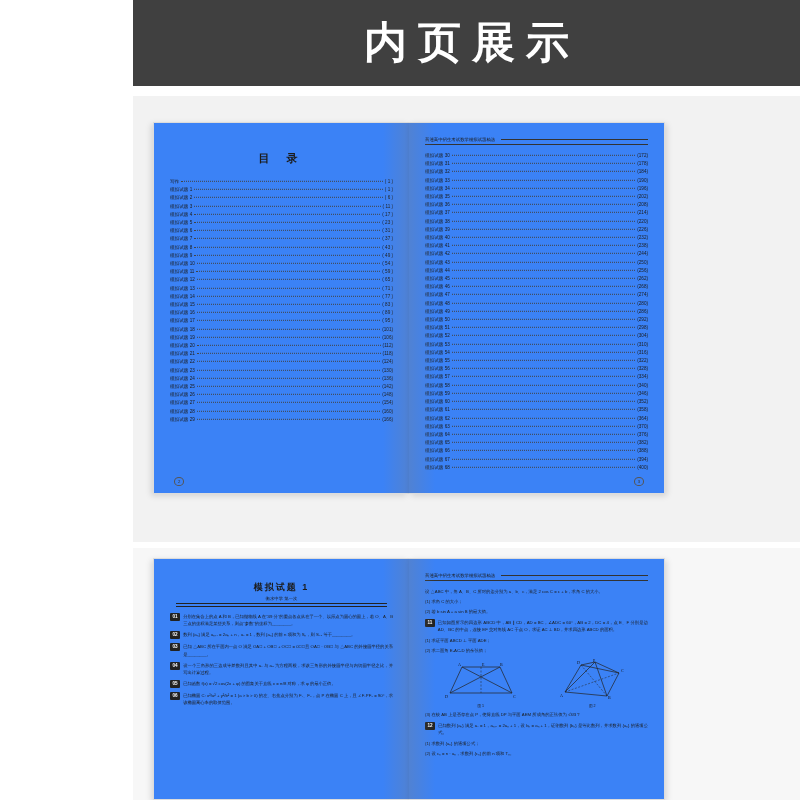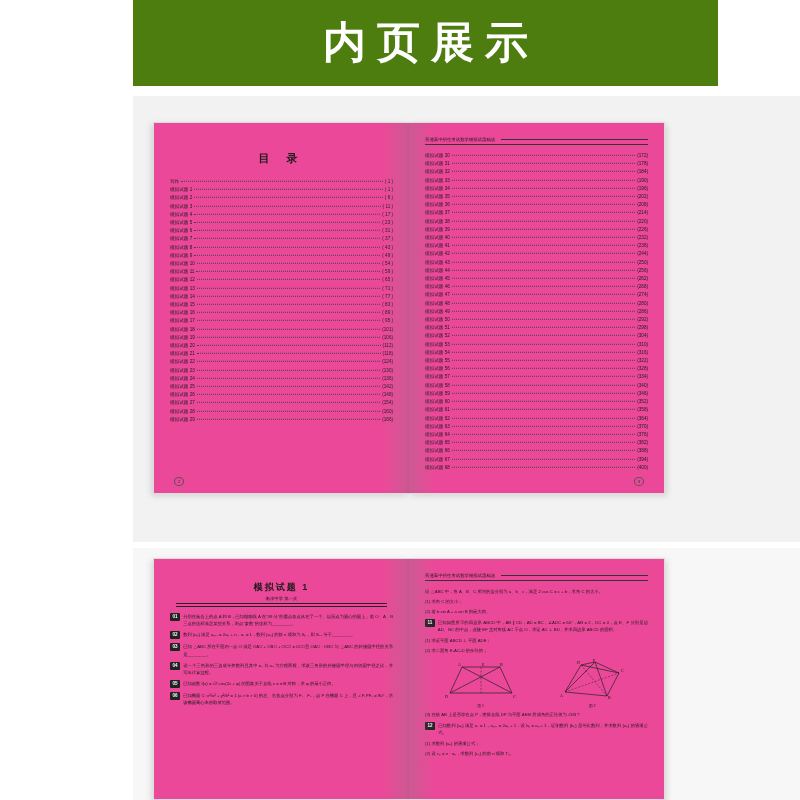--- a/index.html
+++ b/index.html
@@ -18,23 +18,23 @@
     width: 800px;
     height: 800px;
     background: #ffffff;
   }
 
   
   .banner {
     position: absolute;
     left: 133px;
     top: 0;
-    width: 585px;
+    width: 667px;
     height: 86px;
-    background: #4d7c0f;
+    background: #404040;
     display: flex;
     align-items: center;
     justify-content: center;
   }
   .banner-title {
     color: #ffffff;
     font-size: 43px;
     font-weight: bold;
     letter-spacing: 11px;
     text-indent: 11px;
@@ -69,21 +69,21 @@
   }
   .book-bottom {
     left: 20px;
     top: 10px;
     width: 512px;
     height: 242px;
   }
 
   .leaf {
     position: relative;
-    background: #ec4899;
+    background: #3b82f6;
     box-sizing: border-box;
     overflow: hidden;
   }
   .leaf-left {
     width: 50%;
     border: 1px solid #dcdcdc;
     border-right: none;
     box-shadow: -2px 2px 6px rgba(0,0,0,0.13);
   }
   .leaf-right {

